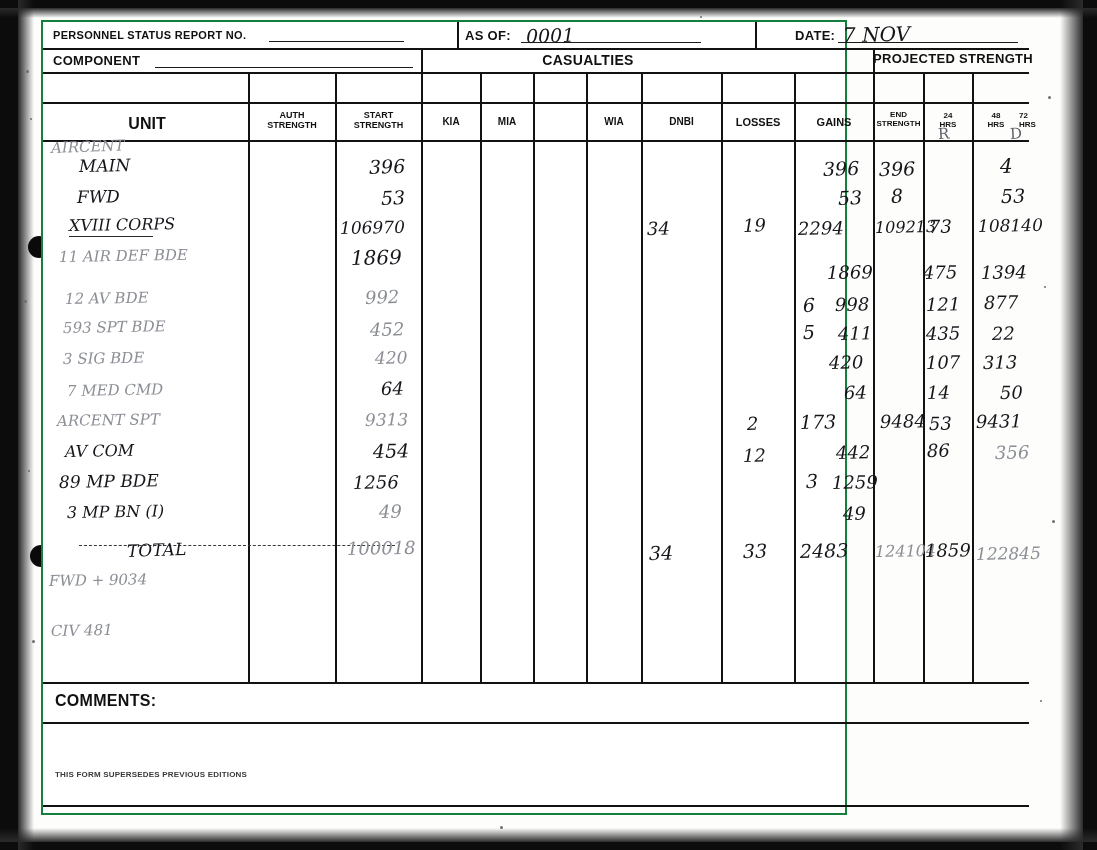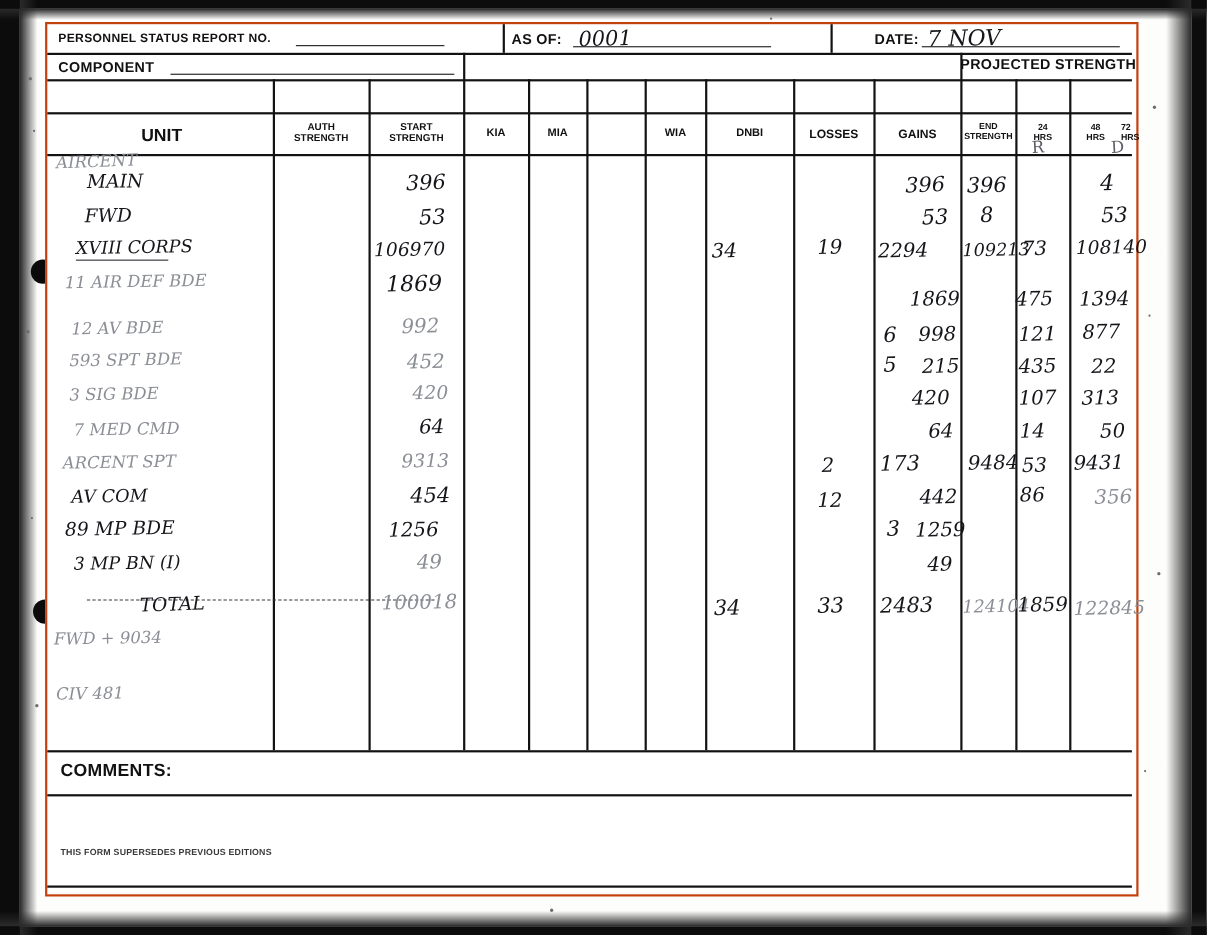--- a/index.html
+++ b/index.html
@@ -67,23 +67,23 @@
     width: 22px; height: 22px;
     background: #0a0a0a;
     border-radius: 50%;
   }
 
   
   #form {
     position: absolute;
     left: 41px;
     top: 20px;
-    width: 994px;
+    width: 806px;
     height: 795px;
-    border: 2px solid #c2410c;
+    border: 2px solid #15803d;
     background: #ffffff;
     box-sizing: border-box;
   }
 
   .hline, .vline {
     position: absolute;
     background: #121212;
   }
   .hline { height: 2px; }
   .vline { width: 2px; }
@@ -207,20 +207,21 @@
   <div class="rule" style="left:478px;top:20px;width:180px;"></div>
   <div class="hw ink" style="left:483px;top:3px;font-size:19px;transform:rotate(-1.5deg);">0001</div>
 
   <div class="lbl md" style="left:752px;top:6px;">DATE:</div>
   <div class="rule" style="left:795px;top:20px;width:180px;"></div>
   <div class="hw ink" style="left:800px;top:1px;font-size:20px;transform:rotate(-1deg);">7 NOV</div>
 
   <div class="lbl md" style="left:10px;top:31px;">COMPONENT</div>
   <div class="rule" style="left:112px;top:45px;width:258px;"></div>
 
+  <div class="ctr lbl" style="left:378px;top:30px;width:334px;font-size:14px;">CASUALTIES</div>
   <div class="ctr lbl" style="left:830px;top:30px;width:156px;font-size:13px;text-align:right;">PROJECTED STRENGTH</div>
 
   <div class="ctr" style="left:4px;top:93px;width:200px;font-size:16px;">UNIT</div>
 
   <div class="ctr" style="left:207px;top:88px;width:84px;font-size:9px;white-space:pre-line;">AUTH
 STRENGTH</div>
   <div class="ctr" style="left:294px;top:88px;width:83px;font-size:9px;white-space:pre-line;">START
 STRENGTH</div>
 
   <div class="ctr" style="left:380px;top:94px;width:56px;font-size:10px;">KIA</div>
@@ -276,21 +277,21 @@
   <div class="hw vfaint ink" style="left:322px;top:265px;font-size:18px;transform:rotate(-2deg);">992</div>
   <div class="hw vfaint ink" style="left:604px;top:272px;font-size:14px;"></div>
   <div class="hw ink" style="left:760px;top:272px;font-size:19px;transform:rotate(-1deg);">6</div>
   <div class="hw ink" style="left:792px;top:272px;font-size:18px;transform:rotate(-1deg);">998</div>
   <div class="hw ink" style="left:883px;top:272px;font-size:18px;transform:rotate(-1deg);">121</div>
   <div class="hw ink" style="left:941px;top:270px;font-size:18px;transform:rotate(-1deg);">877</div>
 
   <div class="hw vfaint ink" style="left:20px;top:297px;font-size:15px;transform:rotate(-1deg);">593 SPT BDE</div>
   <div class="hw vfaint ink" style="left:327px;top:297px;font-size:18px;transform:rotate(-1deg);">452</div>
   <div class="hw ink" style="left:760px;top:299px;font-size:19px;transform:rotate(-1deg);">5</div>
-  <div class="hw ink" style="left:795px;top:301px;font-size:18px;transform:rotate(-1deg);">215</div>
+  <div class="hw ink" style="left:795px;top:301px;font-size:18px;transform:rotate(-1deg);">411</div>
   <div class="hw ink" style="left:883px;top:301px;font-size:18px;transform:rotate(-1deg);">435</div>
   <div class="hw ink" style="left:949px;top:301px;font-size:18px;transform:rotate(-1deg);">22</div>
 
   <div class="hw vfaint ink" style="left:20px;top:328px;font-size:15px;transform:rotate(-1deg);">3 SIG BDE</div>
   <div class="hw vfaint ink" style="left:332px;top:326px;font-size:17px;transform:rotate(-1deg);">420</div>
   <div class="hw ink" style="left:786px;top:330px;font-size:18px;transform:rotate(-1deg);">420</div>
   <div class="hw ink" style="left:883px;top:330px;font-size:18px;transform:rotate(-1deg);">107</div>
   <div class="hw ink" style="left:940px;top:330px;font-size:18px;transform:rotate(-1deg);">313</div>
 
   <div class="hw vfaint ink" style="left:24px;top:360px;font-size:15px;transform:rotate(-1deg);">7 MED CMD</div>

